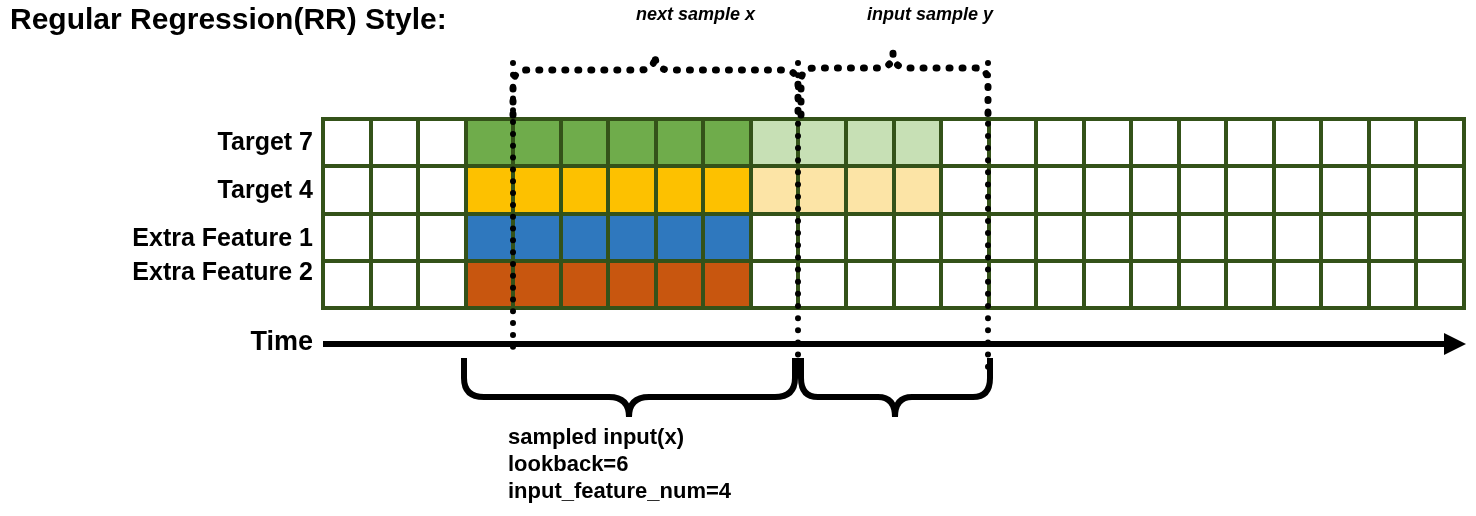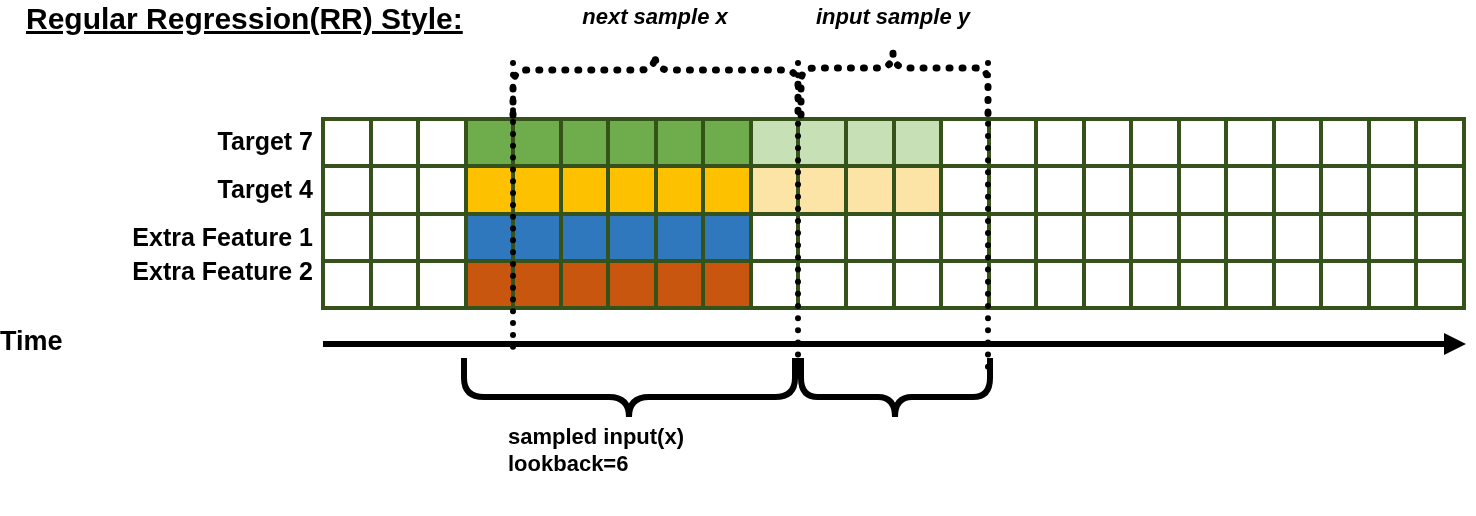--- a/index.html
+++ b/index.html
@@ -10,26 +10,25 @@
     width: 1476px; height: 516px;
     position: relative;
     overflow: hidden;
     font-family: "Liberation Sans", sans-serif;
     color: #000000;
   }
   #stage { position: absolute; inset: 0; }
 
   .title {
     position: absolute;
-    left: 26px; top: 2px;
+    left: 10px; top: 2px;
     font-size: 30px;
     font-weight: 700;
     letter-spacing: 0px;
     white-space: nowrap;
-    text-decoration: underline;
   }
 
   
   .row-label {
     position: absolute;
     right: 1163px;           
     width: 300px;
     text-align: right;
     font-size: 25px;
     font-weight: 700;
@@ -51,20 +50,21 @@
     padding: 4px;
     box-sizing: border-box;
   }
   #grid .cell { background: #ffffff; }
 
   
   .time-label {
     position: absolute;
     left: 0px; top: 326px;
     width: 313px;
+    text-align: right;
     font-size: 27px;
     font-weight: 700;
   }
   .axis-line {
     position: absolute;
     left: 323px; top: 341px;
     width: 1130px; height: 6px;
     background: #000000;
   }
   .axis-arrow {
@@ -86,25 +86,25 @@
   
   .svg-layer {
     position: absolute;
     left: 0; top: 0;
     width: 1476px; height: 516px;
     pointer-events: none;
   }
 
   .brace-top-label {
     position: absolute;
-    font-size: 22px;
+    font-size: 18px;
     font-style: italic;
     font-weight: 600;
     white-space: nowrap;
-    text-align: center;
+    text-align: right;
   }
 
   .bottom-caption {
     position: absolute;
     font-size: 22px;
     font-weight: 600;
     line-height: 27px;
     white-space: nowrap;
   }
   .bottom-caption div { white-space: nowrap; }
@@ -238,15 +238,16 @@
 
     <path d="M 801 358 L 801 378 Q 801 397 818 397 L 878 397 Q 895 397 895 417 Q 895 397 912 397 L 973 397 Q 990 397 990 378 L 990 358" fill="none" stroke="#000000" stroke-width="6" stroke-linecap="butt"></path>
   </svg>
 
   <div class="brace-top-label" style="left:555px; top:4px; width:200px;">next sample x</div>
   <div class="brace-top-label" style="left:793px; top:4px; width:200px;">input sample y</div>
 
   <div class="bottom-caption" style="left:508px; top:423px;">
     <div>sampled input(x)</div>
     <div>lookback=6</div>
+    <div>input_feature_num=4</div>
   </div>
 
 </div>
 
 </body></html>

